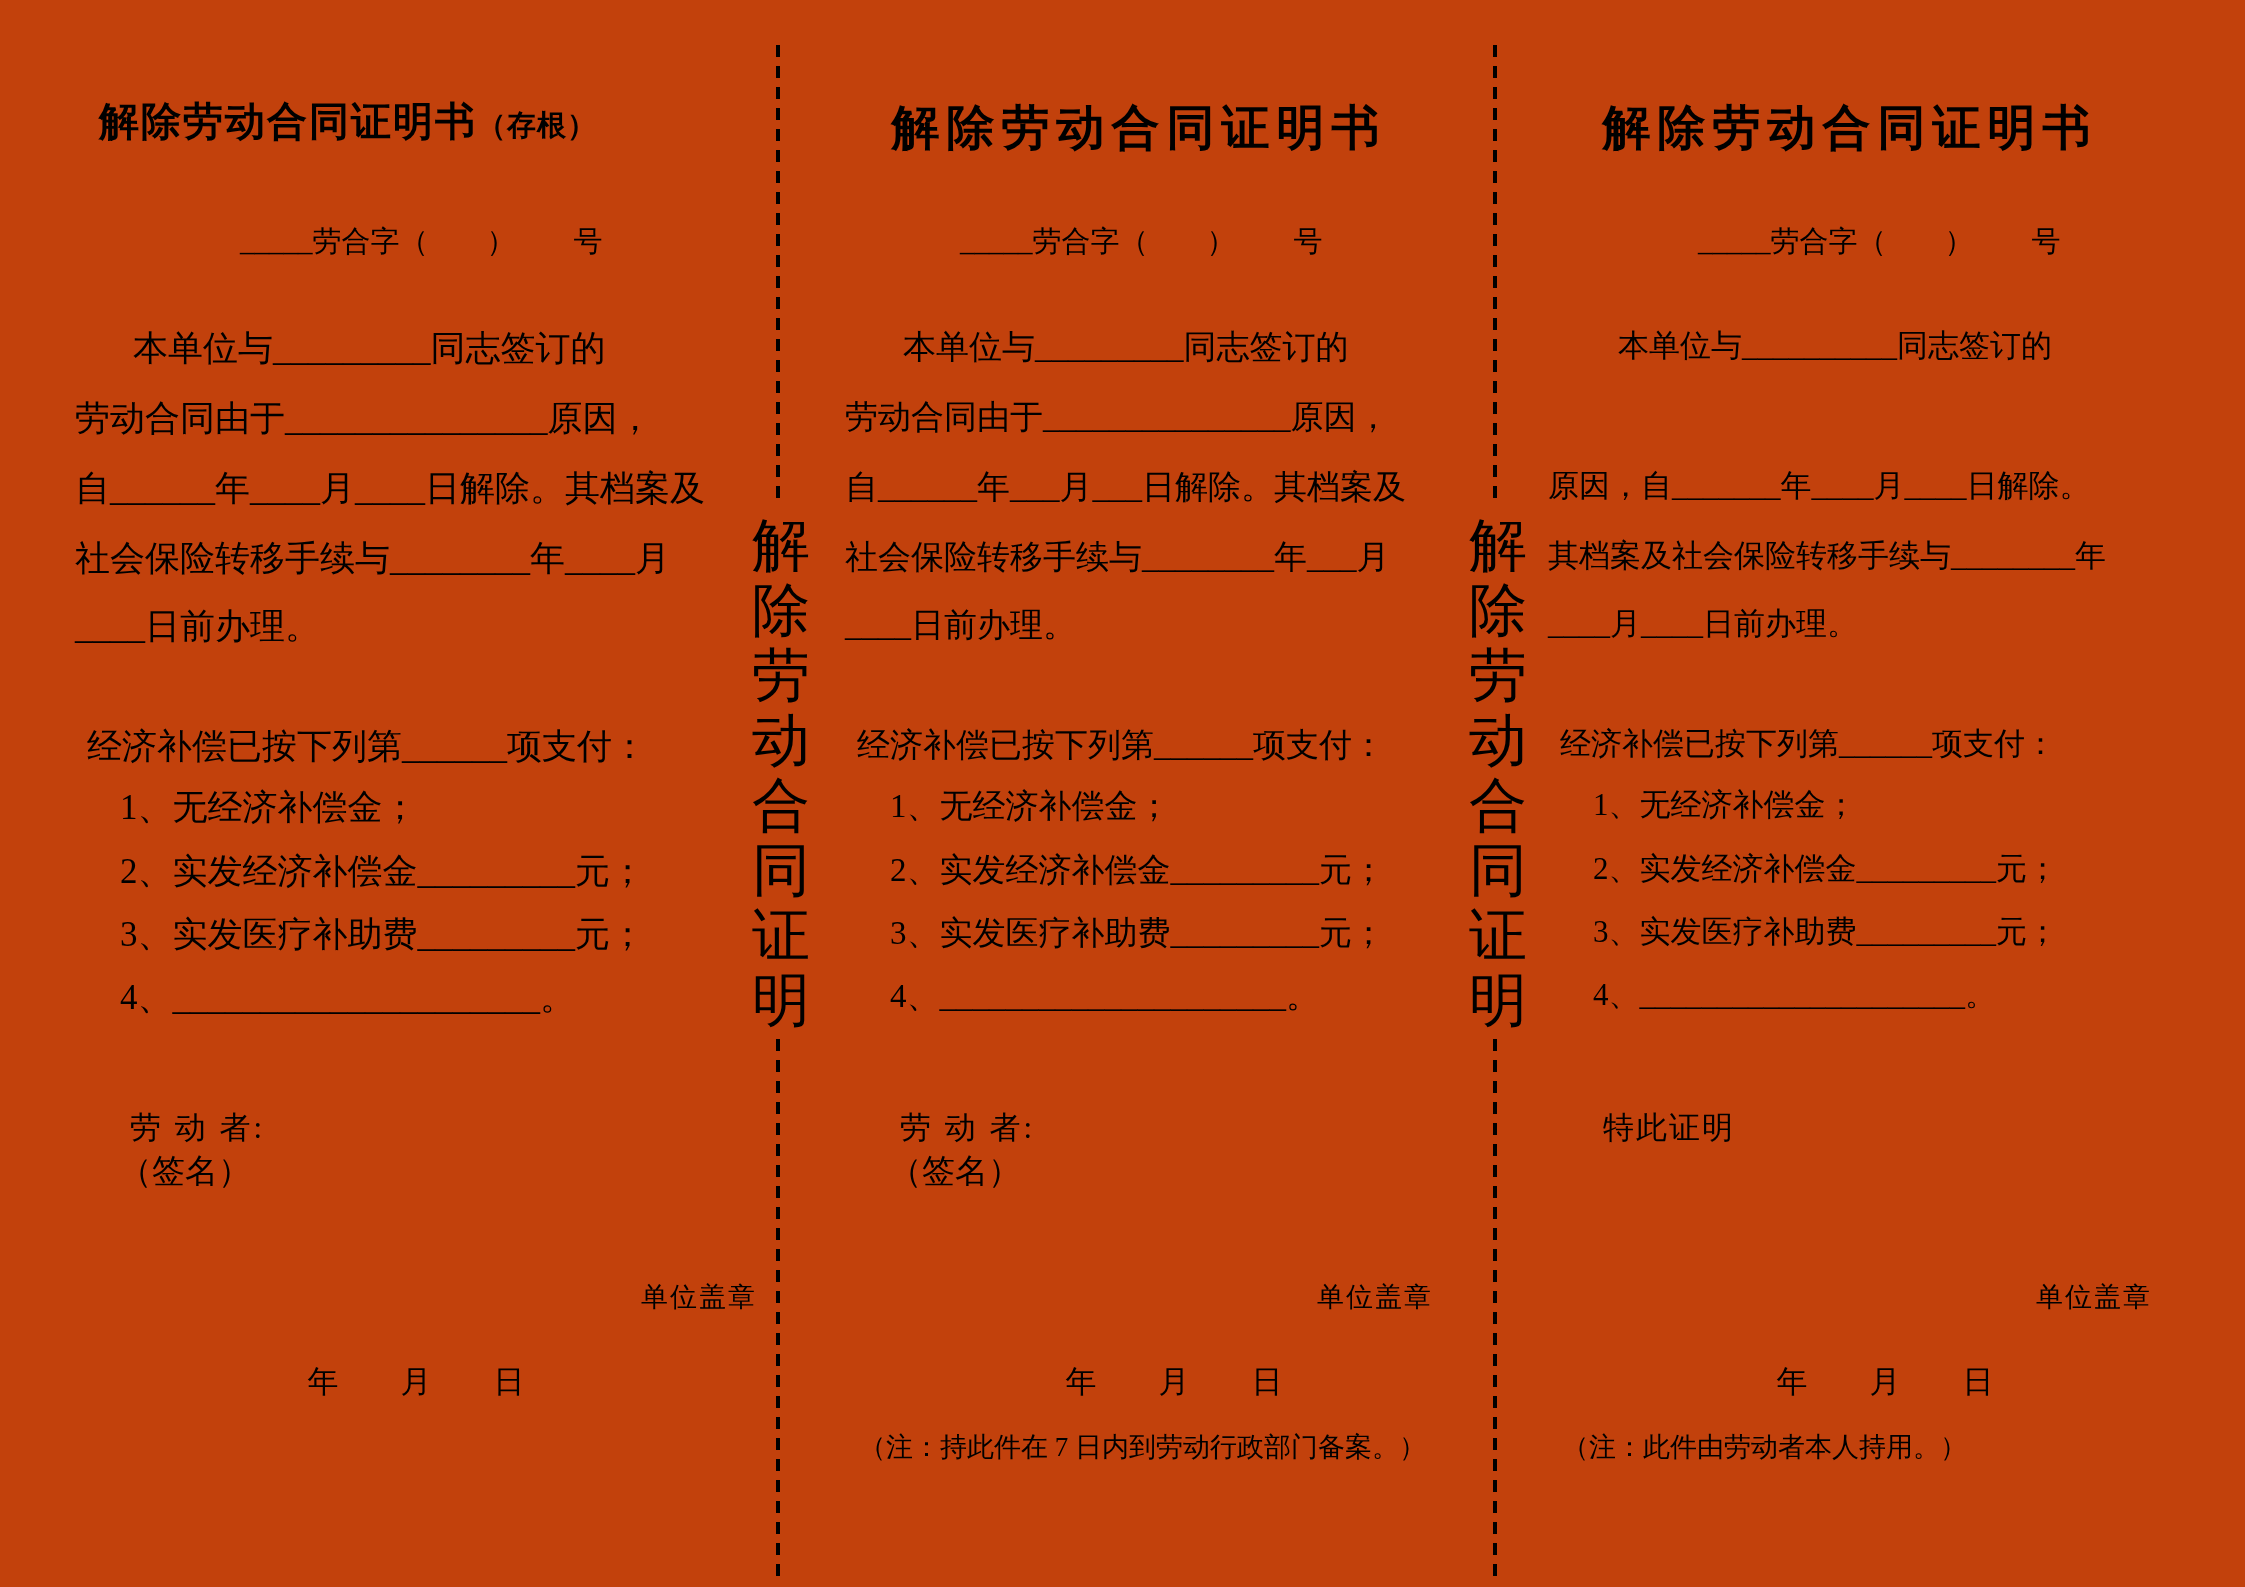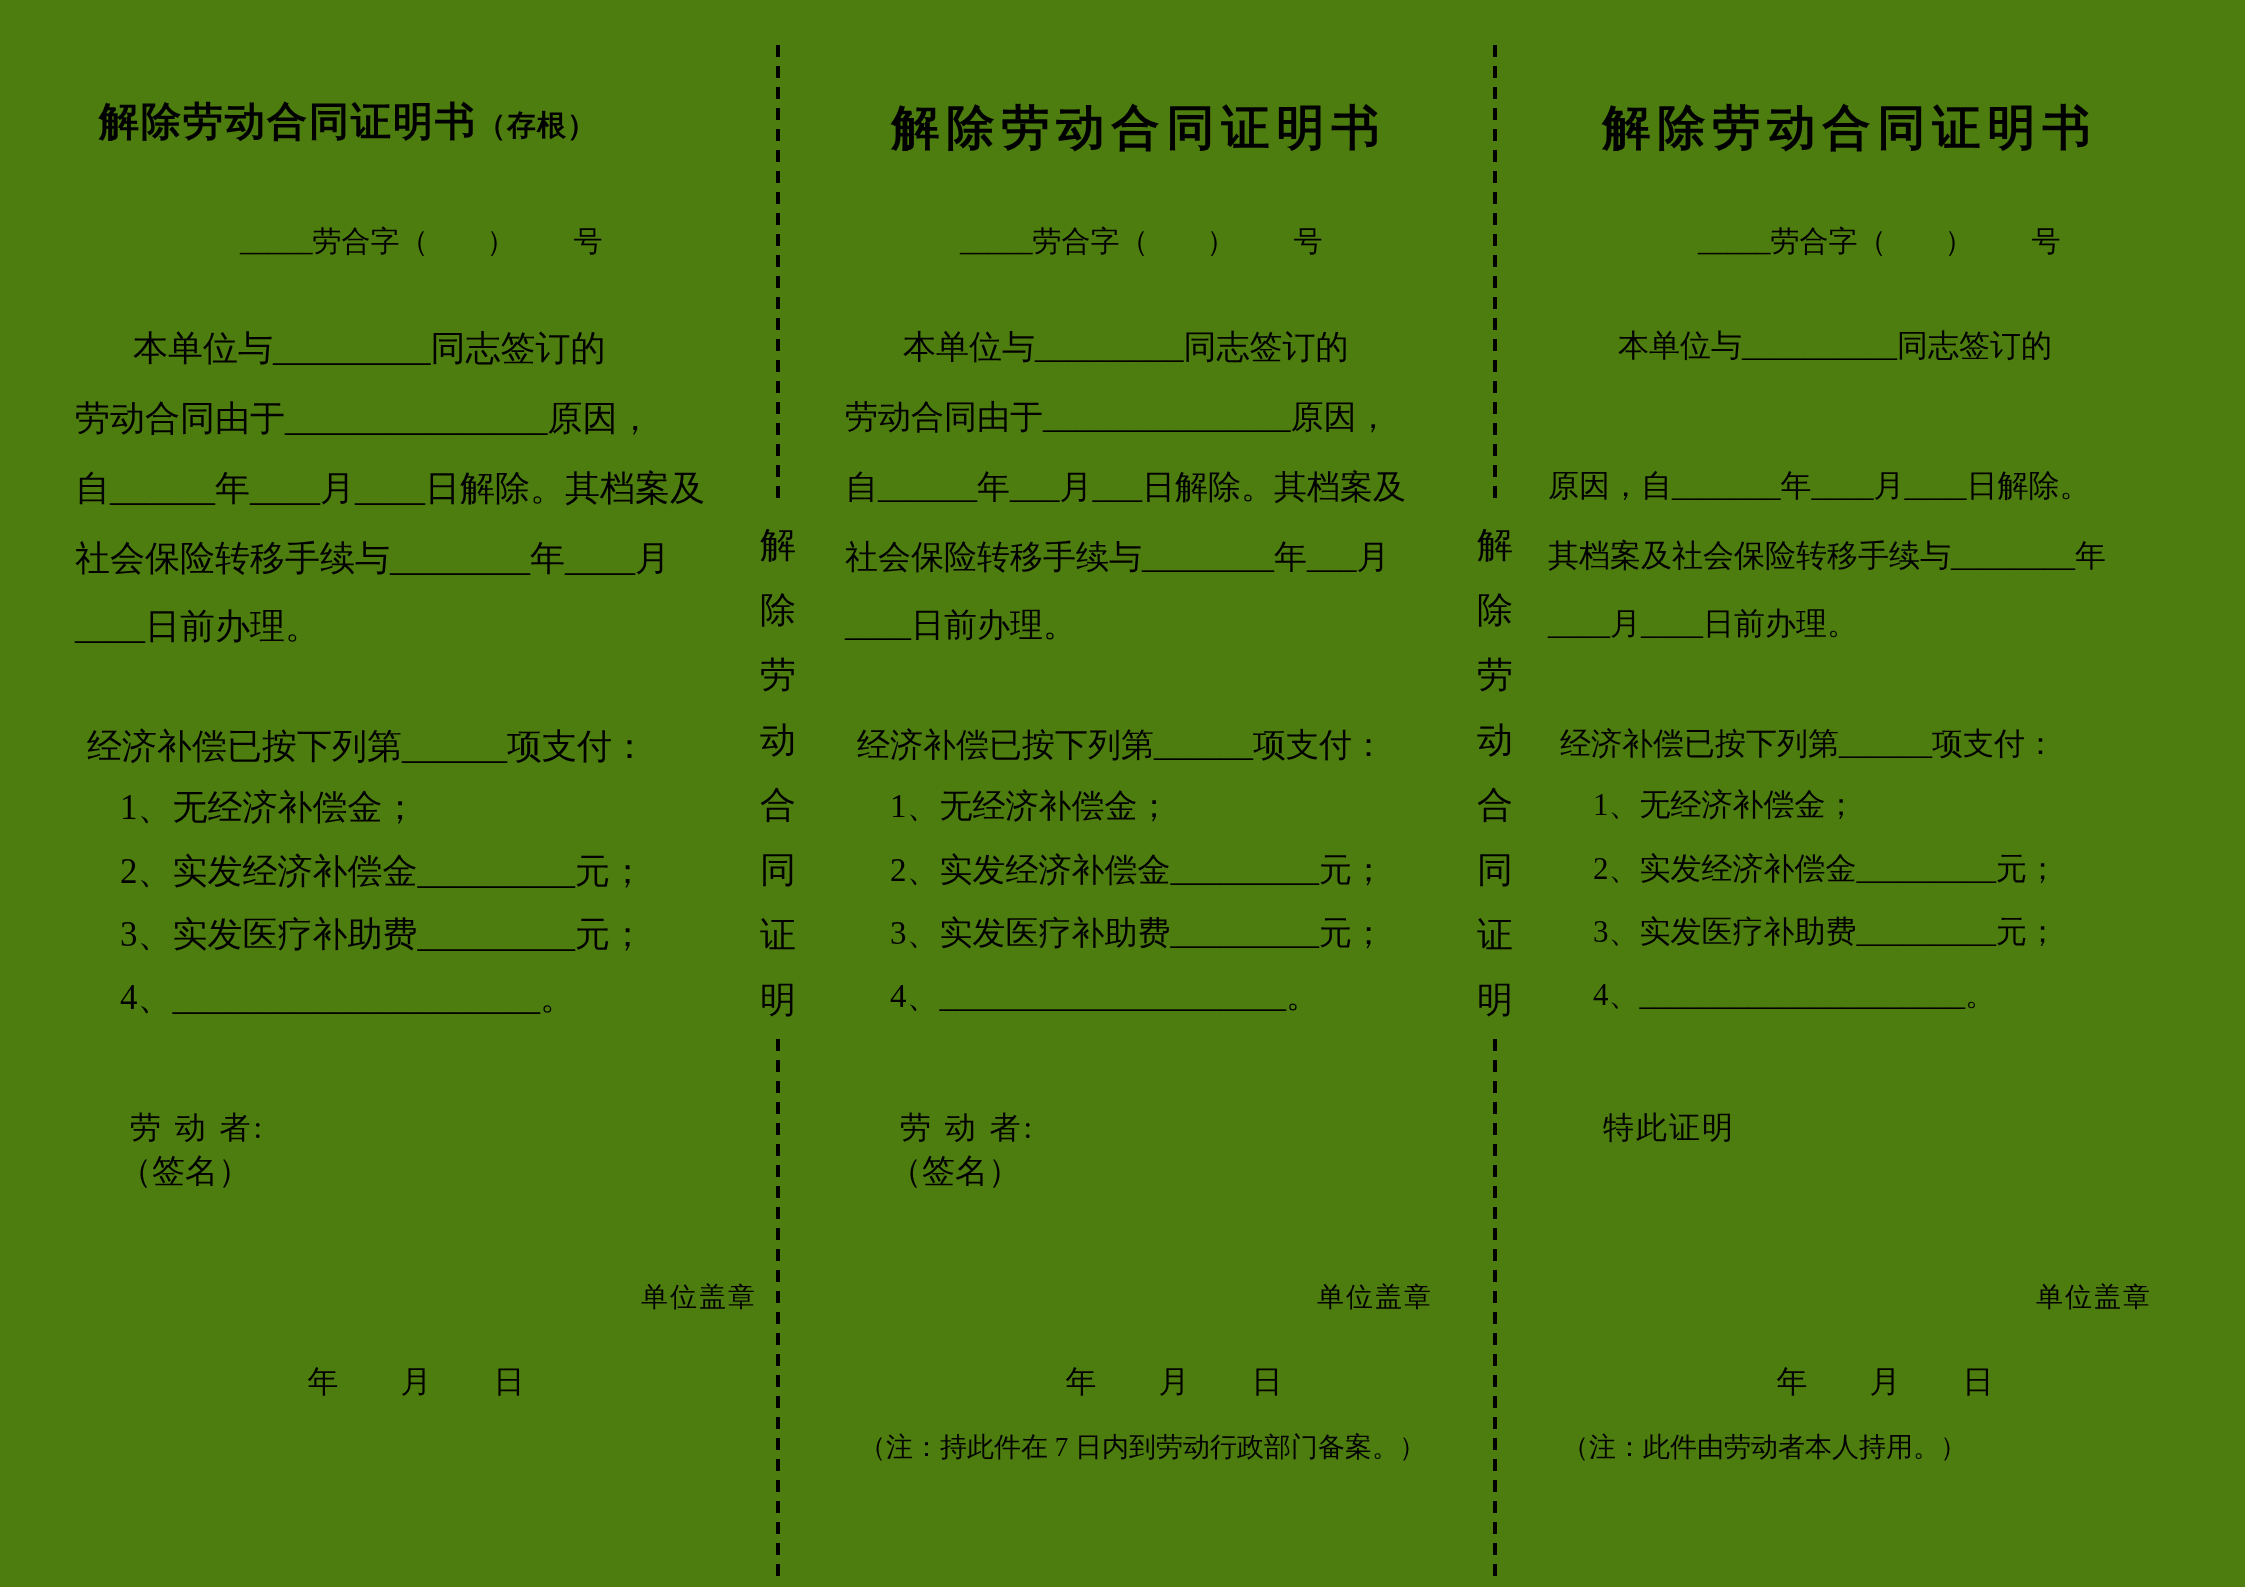--- a/index.html
+++ b/index.html
@@ -3,21 +3,21 @@
 <meta charset="utf-8">
 <style>
   html,body{margin:0;padding:0;}
   body{
     width:2245px;height:1587px;
     background:#ffffff;
     font-family:"Liberation Serif","DejaVu Serif",serif;
     color:#000000;
     overflow:hidden;
   }
-  .sheet{position:relative;width:2245px;height:1587px;background:#4d7c0f;}
+  .sheet{position:relative;width:2245px;height:1587px;background:#c2410c;}
 
   
   .panel{position:absolute;top:0;height:1587px;}
   .panel-1{left:75px;width:682px;font-size:35px;}
   .panel-2{left:845px;width:588px;font-size:33px;}
   .panel-3{left:1548px;width:604px;font-size:31px;}
 
   .line{position:absolute;left:0;right:0;line-height:1.32;white-space:nowrap;}
 
   .title{top:96px;text-align:center;font-weight:bold;}
@@ -65,21 +65,21 @@
   .divider-1{left:746px;}
   .divider-2{left:1463px;}
   .dash{
     width:4px;
     background:repeating-linear-gradient(to bottom,#000 0 12px,transparent 12px 21px);
   }
   .dash-top{height:462px;flex:none;}
   .dash-bottom{flex:1;}
   .v-text{
     width:52px;margin:6px 0;
-    font-size:36px;font-weight:normal;
+    font-size:58px;font-weight:normal;
     line-height:65px;text-align:center;
     word-break:break-all;overflow-wrap:break-word;
   }
 </style>
 </head>
 <body>
 
 <div class="sheet">
 
   <section class="panel panel-1">

